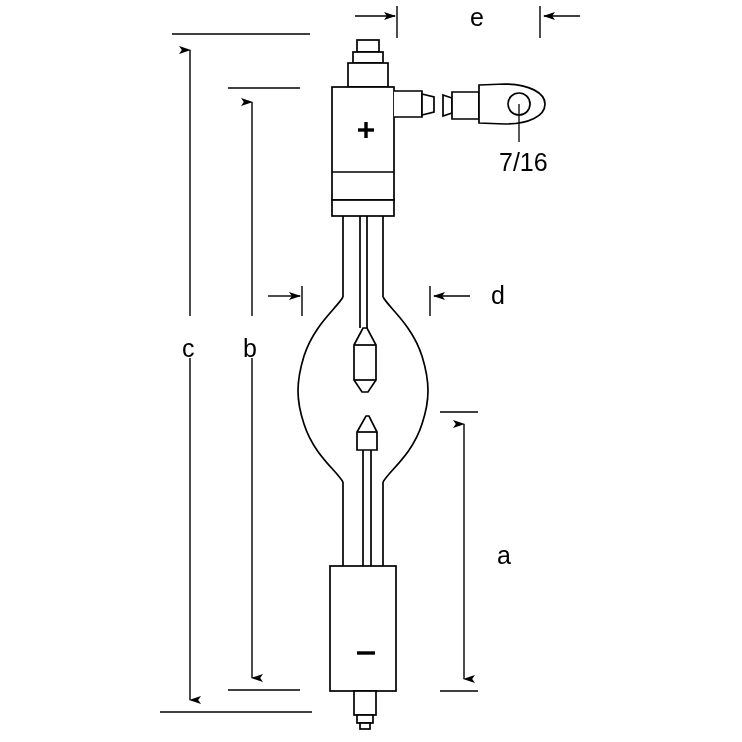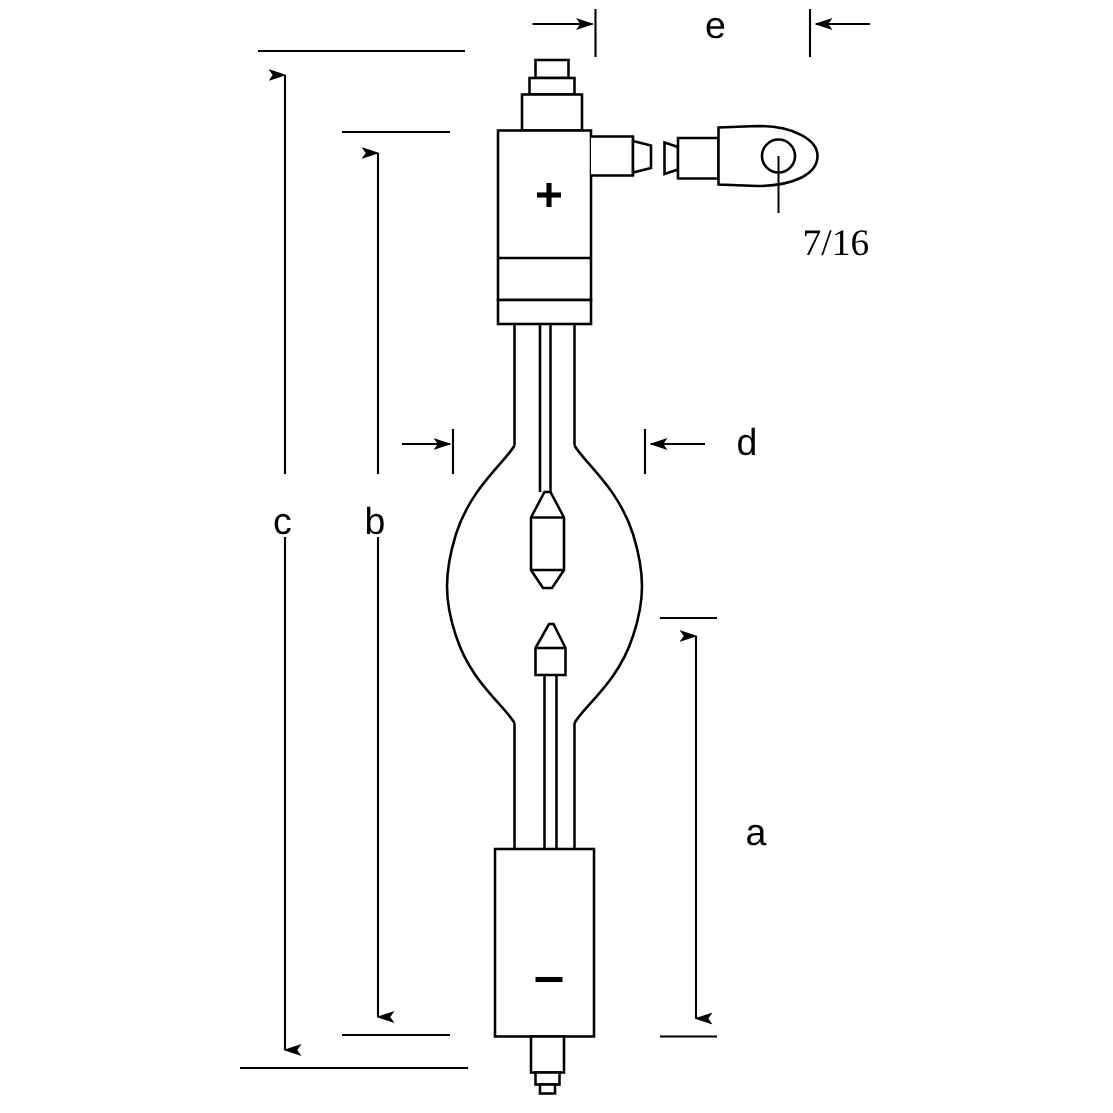--- a/index.html
+++ b/index.html
@@ -25,26 +25,25 @@
   .dim-label {
     position: absolute;
     font-family: "Liberation Sans", sans-serif;
     font-size: 25px;
     color: #000000;
     line-height: 1;
     white-space: nowrap;
   }
   .lug-label {
     position: absolute;
-    font-family: Liberation Serif, serif;
+    font-family: Liberation Sans, sans-serif;
     font-size: 25px;
     color: #000000;
     line-height: 1;
     white-space: nowrap;
-    margin-left: 36px;
   }
 </style>
 </head>
 <body>
 
 <div id="stage">
 
   <svg id="drawing" viewBox="0 0 742 742" xmlns="http://www.w3.org/2000/svg">
 
     <defs>

